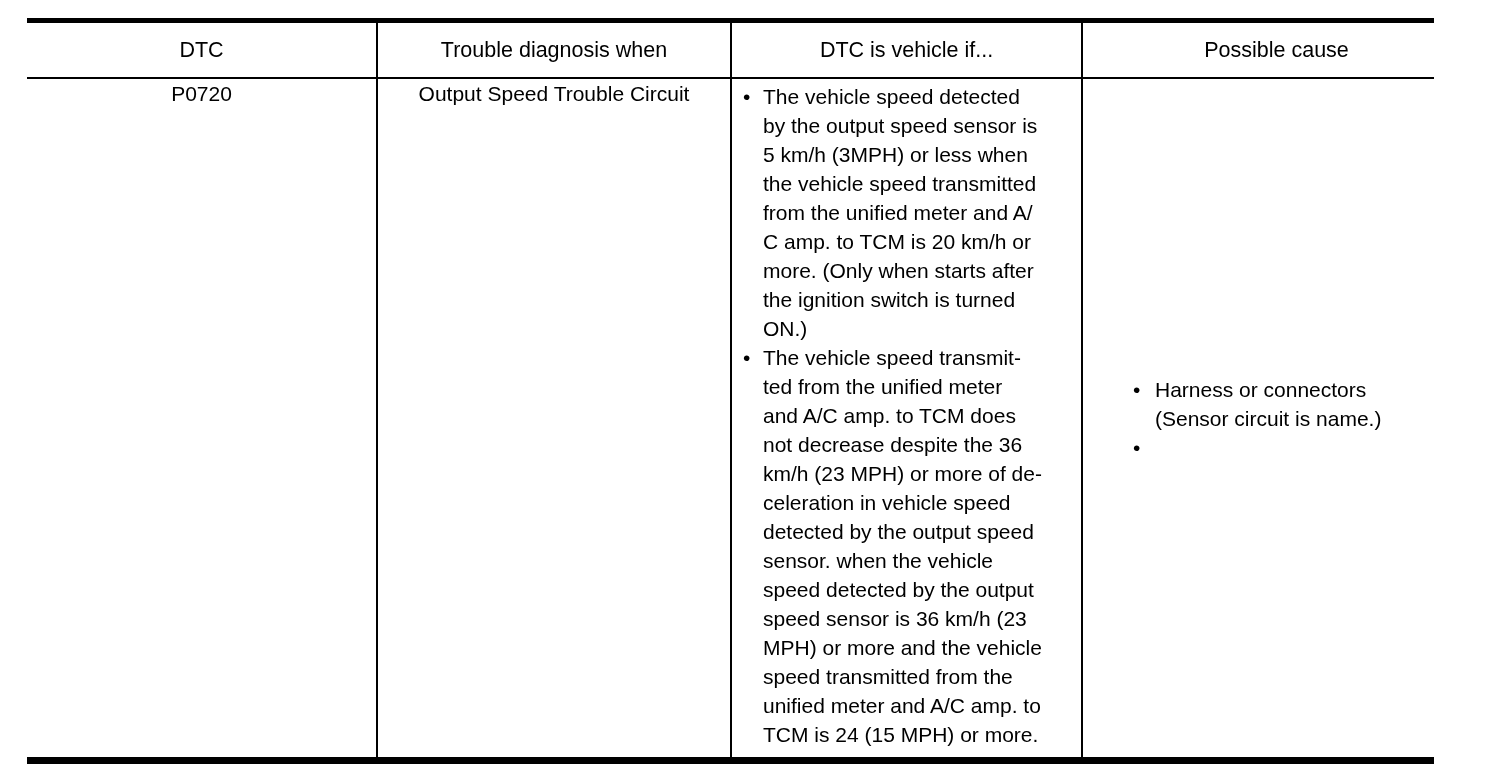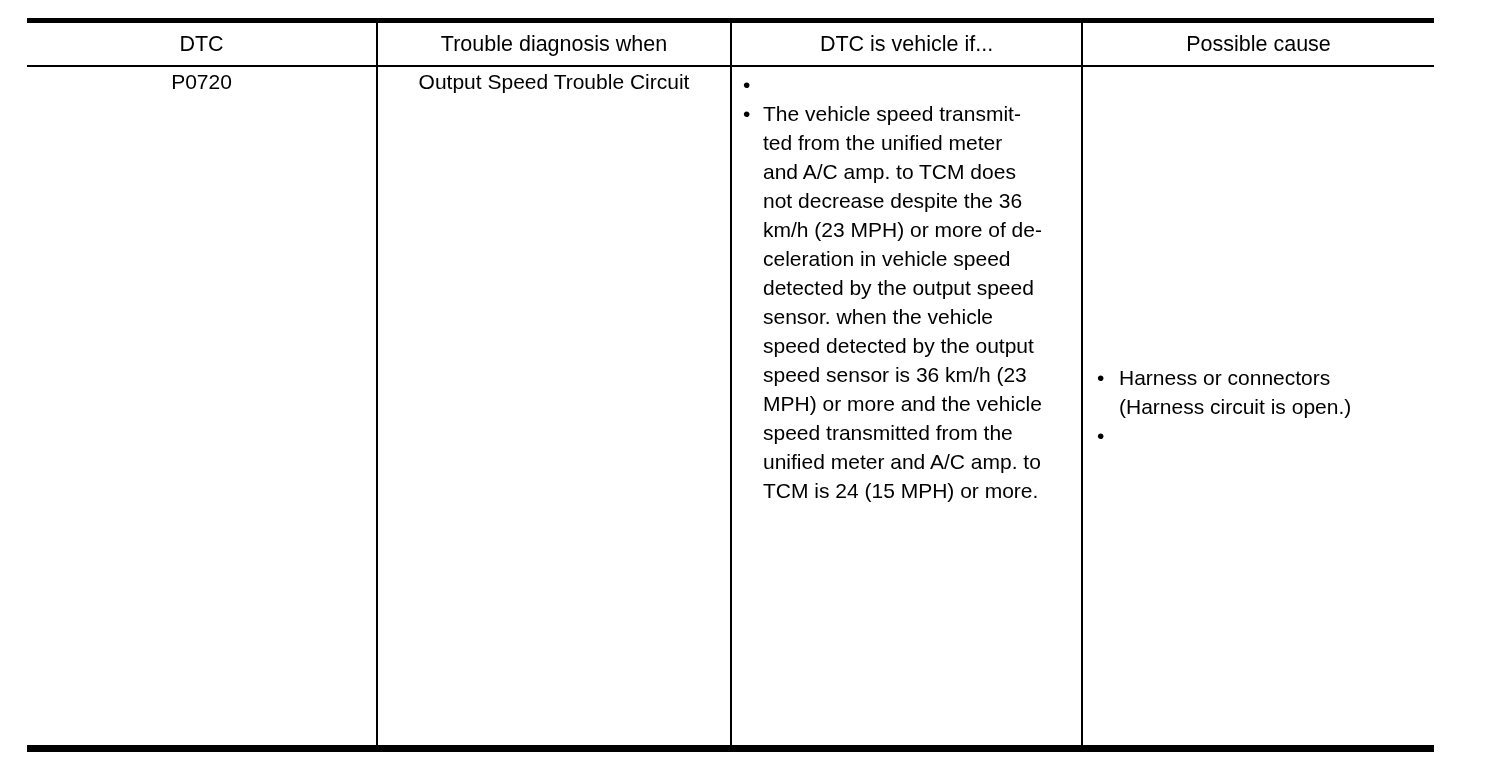--- a/index.html
+++ b/index.html
@@ -14,24 +14,24 @@
     position:absolute; left:27px; top:18px;
     width:1407px;
     border-top:5px solid #000;
     border-bottom:7px solid #000;
   }
   .trow {
     display:grid;
     grid-template-columns:351px 354px 351px 351px;
   }
   .cell { border-right:2px solid #000; overflow:hidden; }
-  .cell:last-child { border-right:none; }
+  .cell:last-child { border-right:none;margin-left:36px; }
   .thead { border-bottom:2px solid #000; }
   .thead .cell {
-    height:42px;
+    height:54px;
     display:flex; align-items:center; justify-content:center;
     font-size:21.5px;
     white-space:nowrap;
   }
   .tbody .cell { height:678px; font-size:21px; line-height:29px; }
   .cell.center { display:flex; justify-content:center; white-space:nowrap; }
   .cell.list-top { padding:3px 0 0 11px; }
   .cell.list-middle {
     display:flex; flex-direction:column; justify-content:center;
     padding-left:14px;
@@ -68,20 +68,29 @@
         <span>P0720</span>
       </div>
 
       <div class="cell center">
         <span>Output Speed Trouble Circuit</span>
       </div>
 
       <div class="cell list-top">
         <div class="bullet-item">
           <span class="bullet">•</span>
+          <span class="btext">The vehicle speed detected
+by the output speed sensor is
+5 km/h (3MPH) or less when
+the vehicle speed transmitted
+from the unified meter and A/
+C amp. to TCM is 20 km/h or
+more. (Only when starts after
+the ignition switch is turned
+ON.)</span>
         </div>
         <div class="bullet-item">
           <span class="bullet">•</span>
           <span class="btext">The vehicle speed transmit-
 ted from the unified meter
 and A/C amp. to TCM does
 not decrease despite the 36
 km/h (23 MPH) or more of de-
 celeration in vehicle speed
 detected by the output speed
@@ -92,21 +101,21 @@
 speed transmitted from the
 unified meter and A/C amp. to
 TCM is 24 (15 MPH) or more.</span>
         </div>
       </div>
 
       <div class="cell list-middle">
         <div class="bullet-item">
           <span class="bullet">•</span>
           <span class="btext">Harness or connectors
-(Harness circuit is open.)</span>
+(Sensor circuit is name.)</span>
         </div>
         <div class="bullet-item">
           <span class="bullet">•</span>
         </div>
       </div>
 
     </div>
   </div>
 </div>
 

